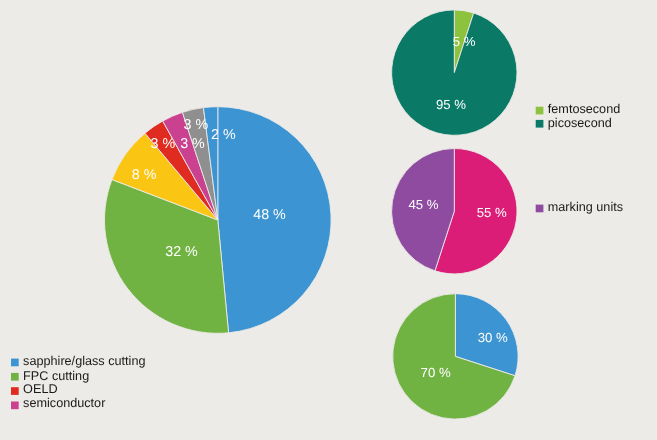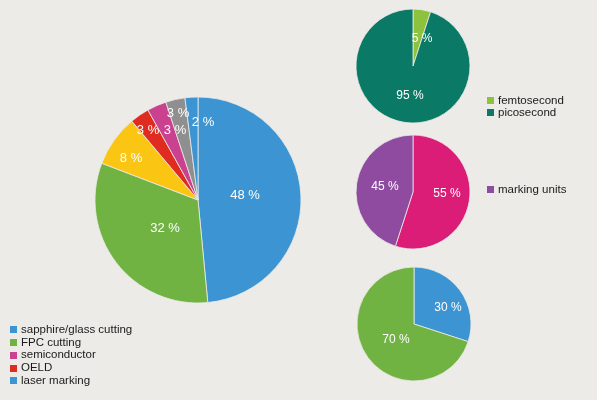--- a/index.html
+++ b/index.html
@@ -116,30 +116,26 @@
 <div class="legend" id="legend-main">
     <div class="legend-row">
       <span class="legend-swatch" style="background: rgb(60, 148, 210);"></span>
       <span class="legend-text">sapphire/glass cutting</span>
     </div>
     <div class="legend-row">
       <span class="legend-swatch" style="background: rgb(113, 179, 67);"></span>
       <span class="legend-text">FPC cutting</span>
     </div>
     <div class="legend-row">
-      <span class="legend-swatch" style="background: rgb(201, 65, 143);"></span>
-      <span class="legend-text">semiconductor</span>
-    </div>
-    <div class="legend-row">
       <span class="legend-swatch" style="background: rgb(224, 43, 32);"></span>
       <span class="legend-text">OELD</span>
     </div>
     <div class="legend-row">
-      <span class="legend-swatch" style="background: rgb(60, 148, 210);"></span>
-      <span class="legend-text">laser marking</span>
+      <span class="legend-swatch" style="background: rgb(201, 65, 143);"></span>
+      <span class="legend-text">semiconductor</span>
     </div>
   </div>
 <div class="legend" id="legend-pulse">
     <div class="legend-row">
       <span class="legend-swatch" style="background: rgb(140, 194, 62);"></span>
       <span class="legend-text">femtosecond</span>
     </div>
     <div class="legend-row">
       <span class="legend-swatch" style="background: rgb(10, 122, 103);"></span>
       <span class="legend-text">picosecond</span>

